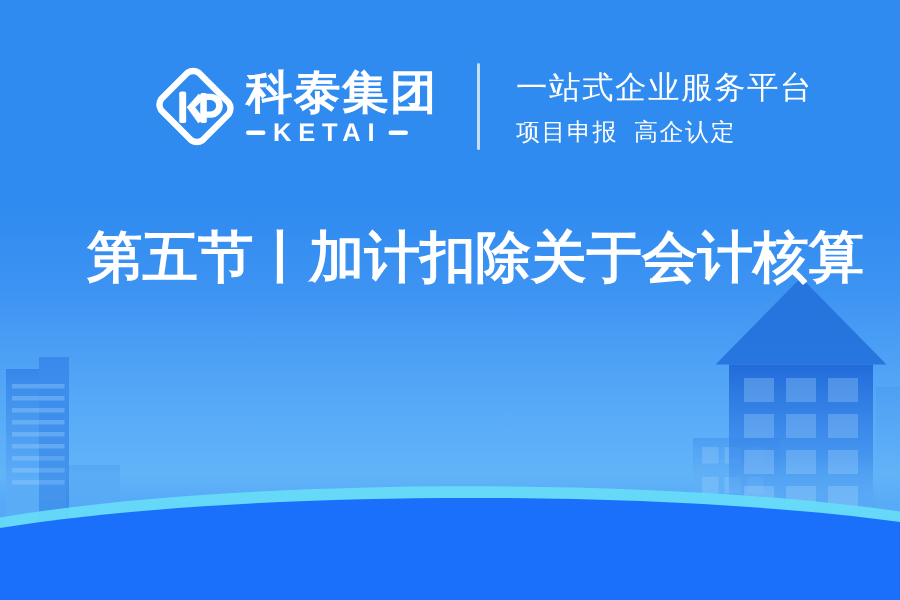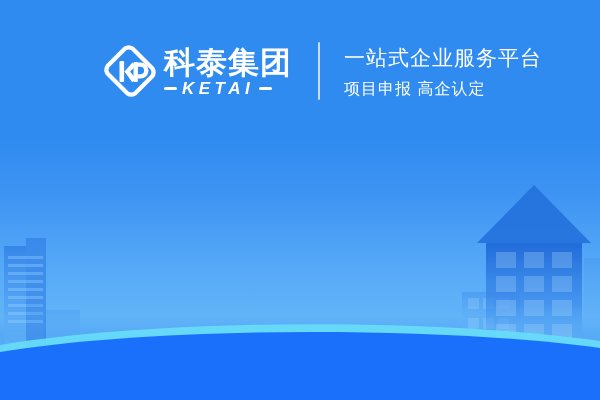--- a/index.html
+++ b/index.html
@@ -28,31 +28,31 @@
     font-size:31px;font-weight:bold;color:#ffffff;letter-spacing:1px;
     line-height:34px;white-space:nowrap;
     font-family:"DejaVu Sans","Liberation Sans",sans-serif;
   }
   .logo-en-row{display:flex;align-items:center;margin-top:1px;}
   .dash{display:block;height:3px;background:#ffffff;border-radius:2px;}
   .dash-l{width:13px;margin-right:5px;}
   .dash-r{width:13px;margin-left:5px;}
   .logo-en{
     font-size:17px;font-weight:bold;color:#ffffff;letter-spacing:4.5px;
-    line-height:18px;white-space:nowrap;font-style:italic;
+    line-height:18px;white-space:nowrap;
   }
   .divider{width:2px;height:58px;background:rgba(255,255,255,.72);margin:0 24px 0 26px;border-radius:1px;}
   .tagline{display:flex;flex-direction:column;justify-content:center;}
   .tag-main{
     font-size:21px;color:#ffffff;line-height:33px;white-space:nowrap;letter-spacing:1px;
     font-family:"DejaVu Sans","Liberation Sans",sans-serif;
   }
   .tag-sub{
     font-size:16px;color:#ffffff;line-height:22px;white-space:nowrap;letter-spacing:1px;margin-top:3px;
-    font-family:Liberation Sans, sans-serif;
+    font-family:Liberation Mono, monospace;
   }
 
   
   .title{
     position:absolute;left:58px;top:146px;width:500px;
     font-family:"DejaVu Sans","Liberation Sans",sans-serif;
     font-weight:bold;font-size:37px;line-height:52px;color:#ffffff;letter-spacing:0px;
   }
   .title-line{display:block;white-space:nowrap;}
 </style>
@@ -182,15 +182,16 @@
 
     <div class="divider"></div>
 
     <div class="tagline">
       <span class="tag-main">一站式企业服务平台</span>
       <span class="tag-sub">项目申报 高企认定</span>
     </div>
   </div>
 
   <div class="title">
+    <span class="title-line">第五节丨加计扣除关于会计核算</span>
   </div>
 
 </div>
 
 </body></html>

